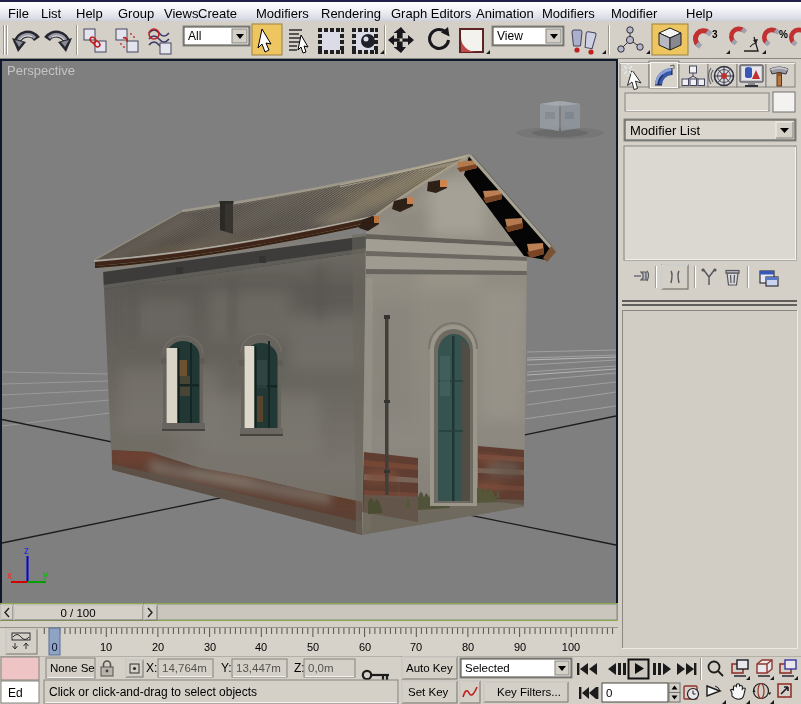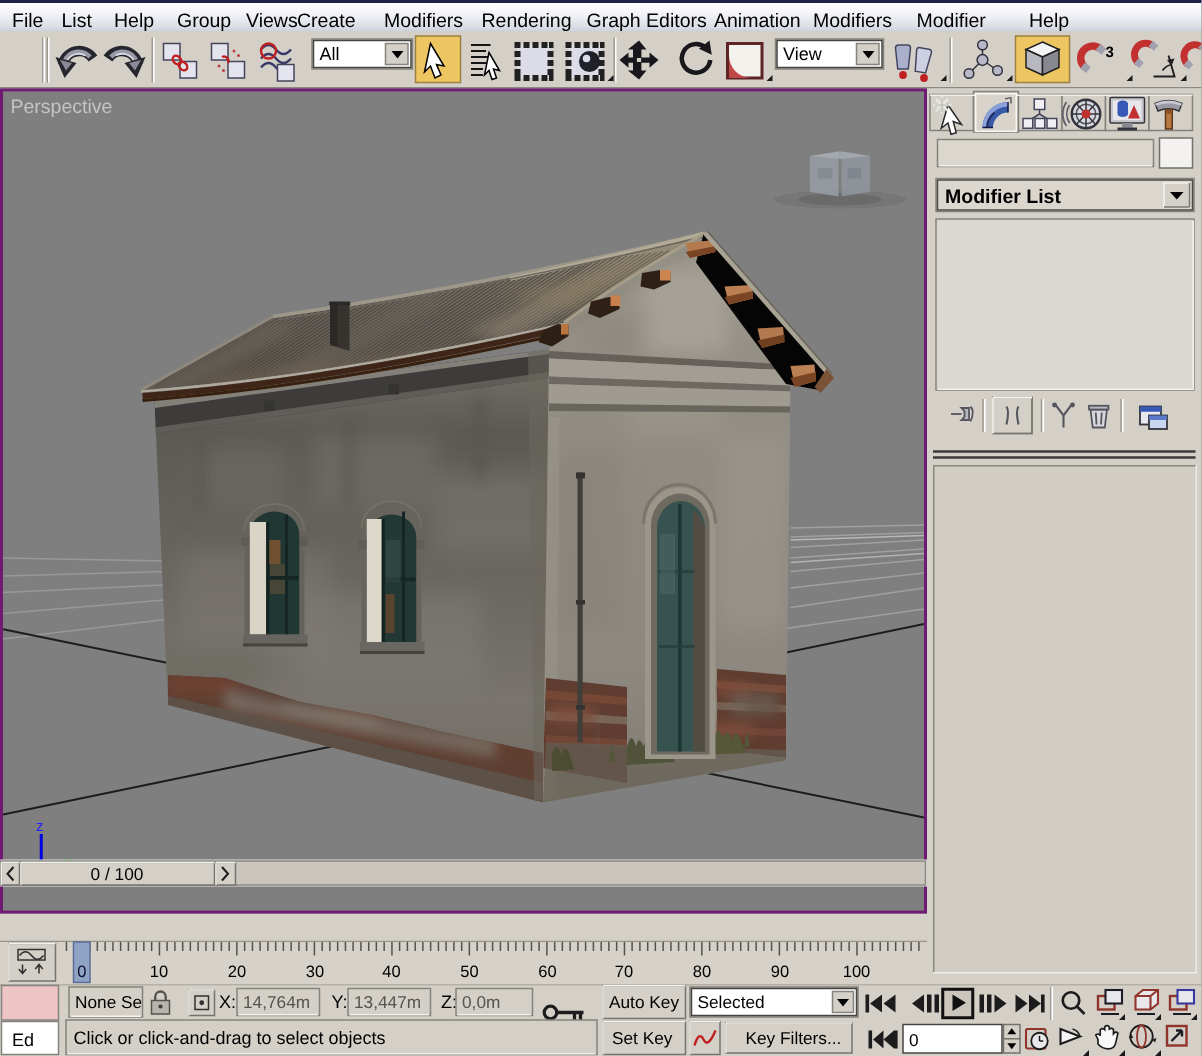--- a/index.html
+++ b/index.html
@@ -21,21 +21,21 @@
   <span class="menuitem" style="left:198px">Create</span>
   <span class="menuitem" style="left:256px">Modifiers</span>
   <span class="menuitem" style="left:321px">Rendering</span>
   <span class="menuitem" style="left:391px">Graph Editors</span>
   <span class="menuitem" style="left:476px">Animation</span>
   <span class="menuitem" style="left:542px">Modifiers</span>
   <span class="menuitem" style="left:611px">Modifier</span>
   <span class="menuitem" style="left:686px">Help</span>
 </div>
 
-<div class="abs" id="toolbar" style="left:0;top:21px;width:801px;height:38px;background:#d4d0c8;border-bottom:1px solid #8a8880;padding-left:25px;">
+<div class="abs" id="toolbar" style="left:0;top:21px;width:801px;height:38px;background:#d4d0c8;border-bottom:1px solid #8a8880;">
 <svg width="801" height="37" viewBox="0 21 801 37" xmlns="http://www.w3.org/2000/svg" font-family="Liberation Sans, sans-serif">
 
   <g stroke="#9a978f">
         <line x1="3.5" y1="25" x2="3.5" y2="55"></line>
         <line x1="6.5" y1="25" x2="6.5" y2="55"></line>
       </g>
   <g stroke="#ffffff">
         <line x1="4.5" y1="25" x2="4.5" y2="55"></line>
         <line x1="7.5" y1="25" x2="7.5" y2="55"></line>
       </g>
@@ -252,21 +252,21 @@
       <rect x="3" y="-0.5" width="4.6" height="4.6" fill="#a0a0ae"></rect>
       <rect x="3" y="14.5" width="4.6" height="4.6" fill="#a0a0ae"></rect>
     </g>
     <rect x="12" y="0" width="8" height="16" fill="#d4d0c8" stroke="#5a5850"></rect>
     <path d="M13.5,5 h5 l-2.5,-4 Z" fill="#202020"></path>
     <path d="M13.5,10 h5 l-2.5,4 Z" fill="#202020"></path>
   </g>
 </svg>
 </div>
 
-<div class="abs" id="viewport" style="left:0;top:59px;width:618px;height:550px;border:2px solid #701a75;background:#7f7f7f;text-align:center;">
+<div class="abs" id="viewport" style="left:0;top:59px;width:618px;height:550px;border:2px solid #0f172a;background:#7f7f7f;text-align:center;">
 <svg width="614" height="546" viewBox="2 61 614 546" xmlns="http://www.w3.org/2000/svg">
   <defs>
     <linearGradient id="lwall" x1="0" y1="0" x2="0" y2="1">
       <stop offset="0" stop-color="#77736c"></stop>
       <stop offset="0.18" stop-color="#5d5a55"></stop>
       <stop offset="0.45" stop-color="#67635d"></stop>
       <stop offset="0.78" stop-color="#79756e"></stop>
       <stop offset="1" stop-color="#716d64"></stop>
     </linearGradient>
     <linearGradient id="gwall" x1="0" y1="0" x2="0" y2="1">
@@ -602,21 +602,21 @@
     <line x1="27.5" y1="582" x2="27.5" y2="556" stroke="#0000e0"></line>
     <line x1="27.5" y1="582" x2="11" y2="582" stroke="#d00000"></line>
     <line x1="27.5" y1="582" x2="46" y2="582" stroke="#00a000"></line>
   </g>
   <text x="24" y="554" font-size="10" fill="#2222ff" font-family="Liberation Sans, sans-serif">z</text>
   <text x="7" y="579" font-size="10" fill="#ff2222" font-family="Liberation Sans, sans-serif">x</text>
   <text x="43" y="578" font-size="10" fill="#00bb00" font-family="Liberation Sans, sans-serif">y</text>
 </svg>
 </div>
 
-<div class="abs" id="cmdpanel" style="left:618px;top:59px;width:183px;height:597px;background:#d4d0c8;font-weight:bold;">
+<div class="abs" id="cmdpanel" style="left:618px;top:59px;width:183px;height:597px;background:#d4d0c8;">
 <svg width="183" height="597" viewBox="618 59 183 597" xmlns="http://www.w3.org/2000/svg" font-family="Liberation Sans, sans-serif">
   <rect x="618" y="59" width="183" height="597" fill="#d4d0c8"></rect>
 
   <g>
 
     <g>
       <rect x="620" y="63" width="29" height="24" fill="#d4d0c8" stroke="#84827c"></rect>
       <rect x="649" y="61" width="30" height="27" fill="#d4d0c8" stroke="#84827c"></rect>
       <rect x="679" y="63" width="29" height="24" fill="#d4d0c8" stroke="#84827c"></rect>
       <rect x="708" y="63" width="29" height="24" fill="#d4d0c8" stroke="#84827c"></rect>
@@ -753,21 +753,21 @@
   <line x1="622" y1="305" x2="797" y2="305" stroke="#3a3a38" stroke-width="1.6"></line>
 
   <rect x="622" y="310" width="176" height="338" fill="#d1cdc5"></rect>
   <line x1="622.5" y1="310" x2="622.5" y2="648" stroke="#8a8880"></line>
   <line x1="622" y1="310.5" x2="798" y2="310.5" stroke="#8a8880"></line>
   <line x1="797.5" y1="310" x2="797.5" y2="648" stroke="#edebe5"></line>
   <line x1="622" y1="648.5" x2="798" y2="648.5" stroke="#edebe5"></line>
 </svg>
 </div>
 
-<div class="abs" id="tslider" style="left:0;top:573px;width:618px;height:18px;background:#e5e5e5;">
+<div class="abs" id="tslider" style="left:0;top:603px;width:618px;height:18px;background:#84cc16;">
 <svg width="618" height="18" viewBox="0 0 618 18" xmlns="http://www.w3.org/2000/svg" font-family="Liberation Sans, sans-serif">
   <rect x="0" y="1" width="617" height="16" fill="#cac6be" stroke="#8a8880"></rect>
   <g>
     <rect x="1" y="2" width="12" height="15" fill="#d4d0c8" stroke="#75736e"></rect>
     <line x1="1" y1="2" x2="13" y2="2" stroke="#f4f2ee"></line>
         <line x1="1" y1="2" x2="1" y2="17" stroke="#f4f2ee"></line>
     <path d="M9,5 l-4,4.5 4,4.5" fill="none" stroke="#202020" stroke-width="1.4"></path>
   </g>
   <g>
     <rect x="14" y="2" width="129" height="15" fill="#d4d0c8" stroke="#75736e"></rect>

